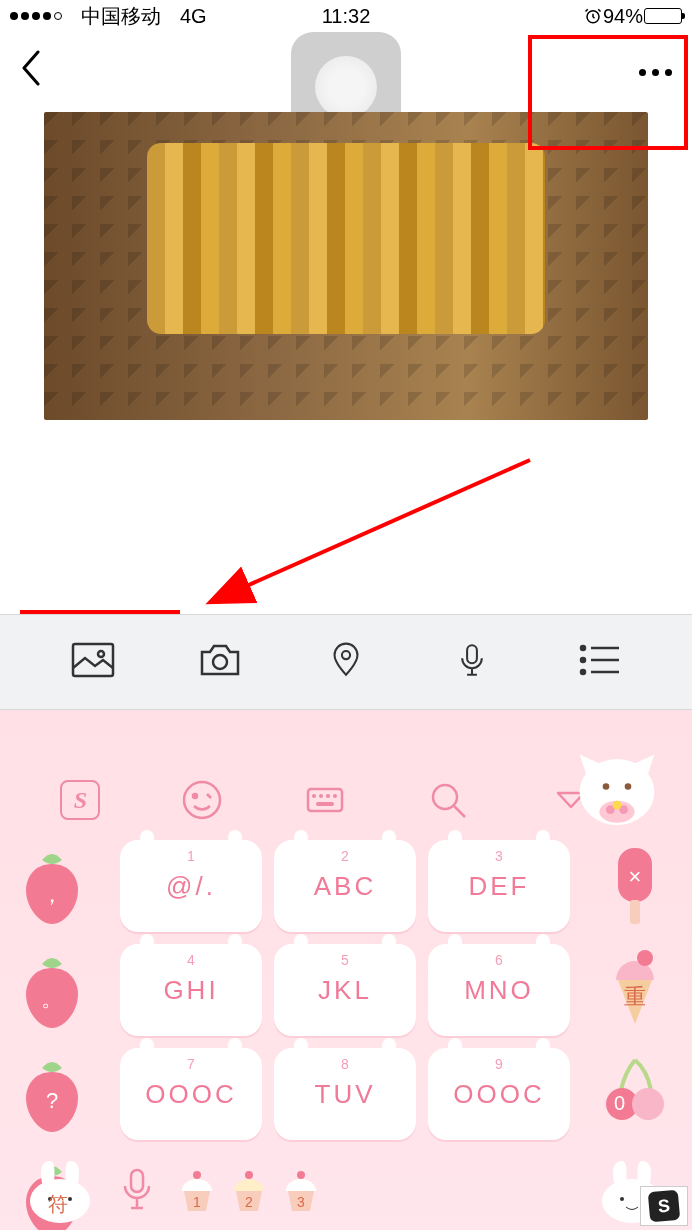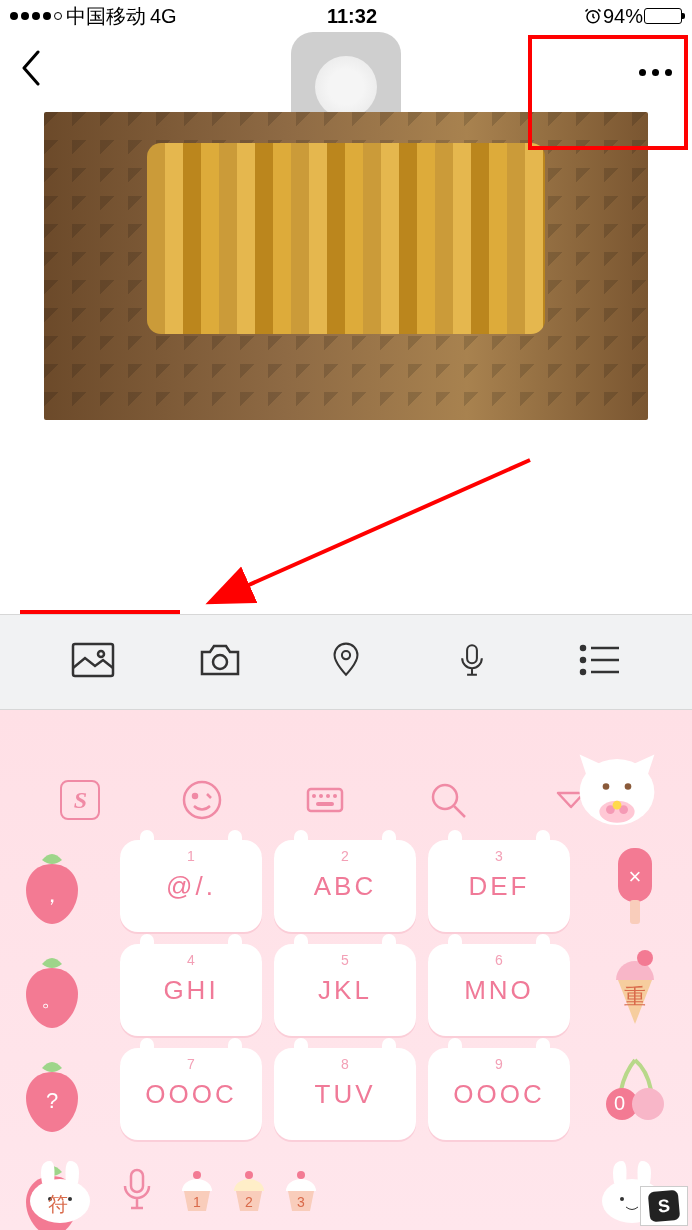--- a/index.html
+++ b/index.html
@@ -15,25 +15,25 @@
   
   .status-bar {
     height: 32px;
     display: flex;
     align-items: center;
     justify-content: space-between;
     padding: 0 10px;
     font-size: 20px;
     color: #000;
   }
-  .status-left { display: flex; align-items: center; gap: 4px; }
+  .status-left { display: flex; align-items: center; gap: 19px; }
   .signal-dots { display: flex; gap: 3px; align-items: center; }
   .dot-f { width: 8px; height: 8px; border-radius: 50%; background: #000; }
   .dot-e { width: 8px; height: 8px; border-radius: 50%; border: 1px solid #000; }
-  .status-center { font-weight: 700; position:absolute; left:50%; transform:translateX(-50%);margin-left:6px; }
+  .status-center { font-weight: 400; position:absolute; left:50%; transform:translateX(-50%); }
   .status-right { display: flex; align-items: center; gap: 1px; }
   .battery { width: 38px; height: 16px; border: 1.5px solid #000; border-radius: 3px; position: relative; }
   .battery::after { content:""; position:absolute; right:-4px; top:4px; width:3px; height:6px; background:#000; border-radius:0 2px 2px 0; }
   .battery-fill { width: 94%; height: 100%; background: #000; }
 
   
   .nav-bar {
     height: 80px;
     display: flex;
     align-items: center;

